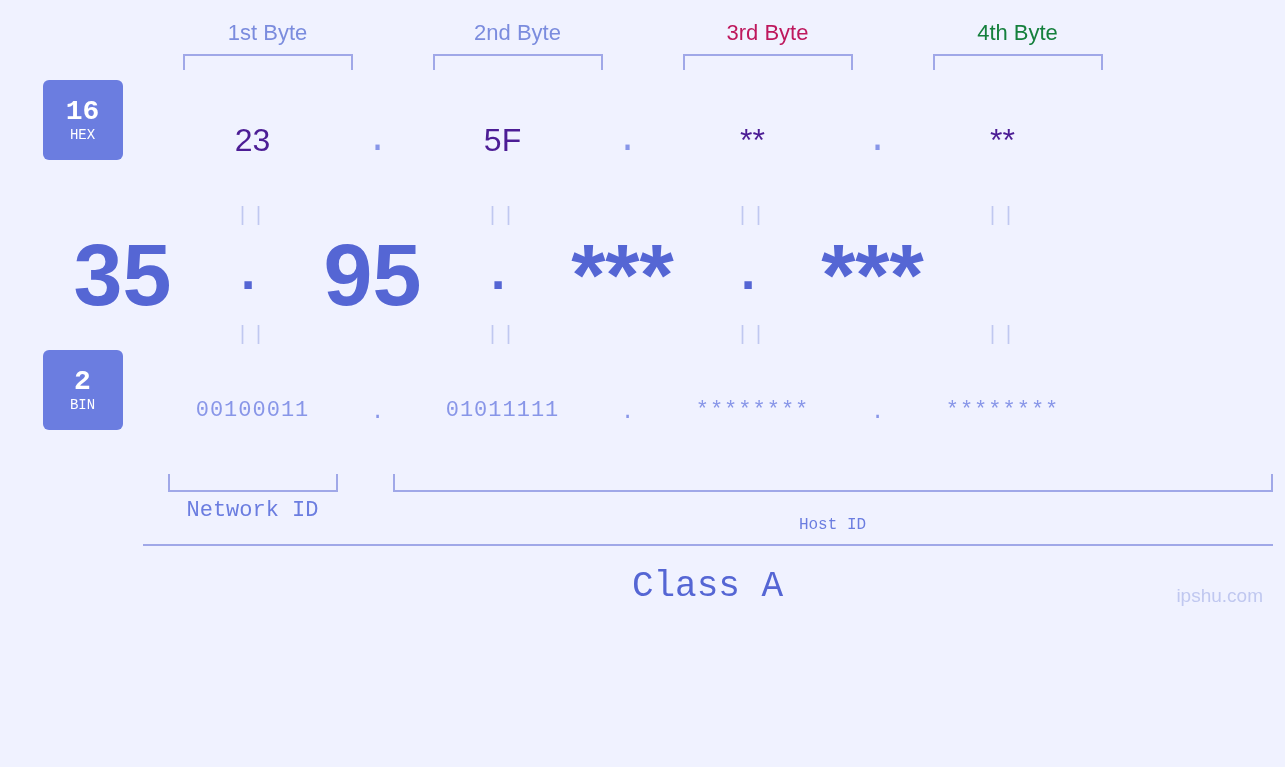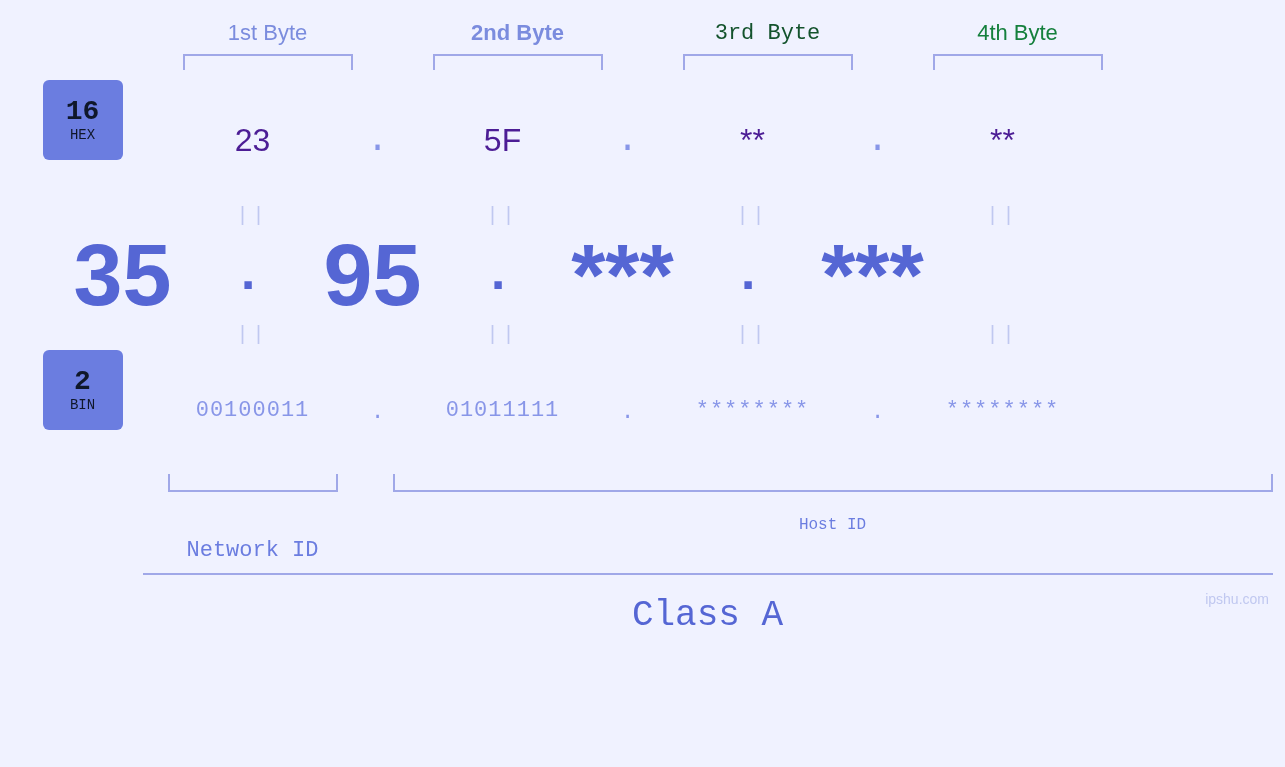--- a/index.html
+++ b/index.html
@@ -17,21 +17,21 @@
       height: 617px;
       position: relative;
       display: flex;
       flex-direction: column;
       align-items: center;
       justify-content: flex-start;
       padding-top: 20px;
     }
     .base-badge {
       background-color: #6b7de0;
-      color: #0f172a;
+      color: #ffffff;
       width: 80px;
       height: 80px;
       display: flex;
       flex-direction: column;
       align-items: center;
       justify-content: center;
       border-radius: 6px;
       margin-bottom: 40px;
     }
     .base-badge .base-num {
@@ -92,23 +92,23 @@
       letter-spacing: 1px;
     }
     .bin-dot {
       color: #8896e8;
       font-size: 22px;
     }
 
     .watermark {
       position: absolute;
       bottom: 10px;
-      right: 16px;
+      right: 22px;
       color: #c0c8f0;
-      font-size: 14px;
+      font-size: 19px;
       font-family: Arial, sans-serif;
     }
 
     .full-row {
       display: flex;
       align-items: center;
       width: 1100px;
       margin-left: 130px;
     }
   </style>
@@ -116,25 +116,25 @@
 <body>
 
 <div class="main-container">
 
   <div class="full-row" style="margin-bottom:8px;">
     <div class="value-cell">
       <span style="color:#7b8cde;font-size:22px;font-family:Arial,sans-serif;">1st Byte</span>
     </div>
     <div class="dot-sep"></div>
     <div class="value-cell">
-      <span style="color:#7b8cde;font-size:22px;font-family:Arial,sans-serif;font-weight:bold;">2nd Byte</span>
-    </div>
-    <div class="dot-sep"></div>
-    <div class="value-cell">
-      <span style="color:#14532d;font-size:22px;font-family:Liberation Mono, monospace;text-align:right;">3rd Byte</span>
+      <span style="color:#7b8cde;font-size:22px;font-family:Arial,sans-serif;">2nd Byte</span>
+    </div>
+    <div class="dot-sep"></div>
+    <div class="value-cell">
+      <span style="color:#be185d;font-size:22px;font-family:Liberation Sans, sans-serif;text-align:right;">3rd Byte</span>
     </div>
     <div class="dot-sep"></div>
     <div class="value-cell">
       <span style="color:#15803d;font-size:22px;font-family:Arial,sans-serif;">4th Byte</span>
     </div>
   </div>
 
   <div class="full-row" style="margin-bottom:10px;">
     <div class="value-cell">
       <div style="border-top:2px solid #a0a8e8;border-left:2px solid #a0a8e8;border-right:2px solid #a0a8e8;height:16px;width:170px;margin:0 auto;"></div>
@@ -266,21 +266,21 @@
       </div>
       <div class="value-cell">
         <span class="bin-value">********</span>
       </div>
     </div>
   </div>
 
   <div style="display:flex;align-items:flex-start;width:1260px;margin-top:4px;">
     <div style="width:130px;"></div>
 
-    <div style="width:220px;display:flex;flex-direction:column;align-items:center;gap:40px;">
+    <div style="width:220px;display:flex;flex-direction:column;align-items:center;">
       <div style="border-bottom:2px solid #a0a8e8;border-left:2px solid #a0a8e8;border-right:2px solid #a0a8e8;height:18px;width:170px;"></div>
       <span style="color:#6b7de0;font-size:22px;font-family:'Courier New',monospace;margin-top:6px;">Network ID</span>
     </div>
     <div style="width:30px;"></div>
 
     <div style="flex:1;display:flex;flex-direction:column;align-items:center;">
       <div style="border-bottom:2px solid #a0a8e8;border-left:2px solid #a0a8e8;border-right:2px solid #a0a8e8;height:18px;width:100%;"></div>
       <span style="color:#6b7de0;font-size:16px;font-family:'Courier New',monospace;margin-top:24px;">Host ID</span>
     </div>
   </div>

